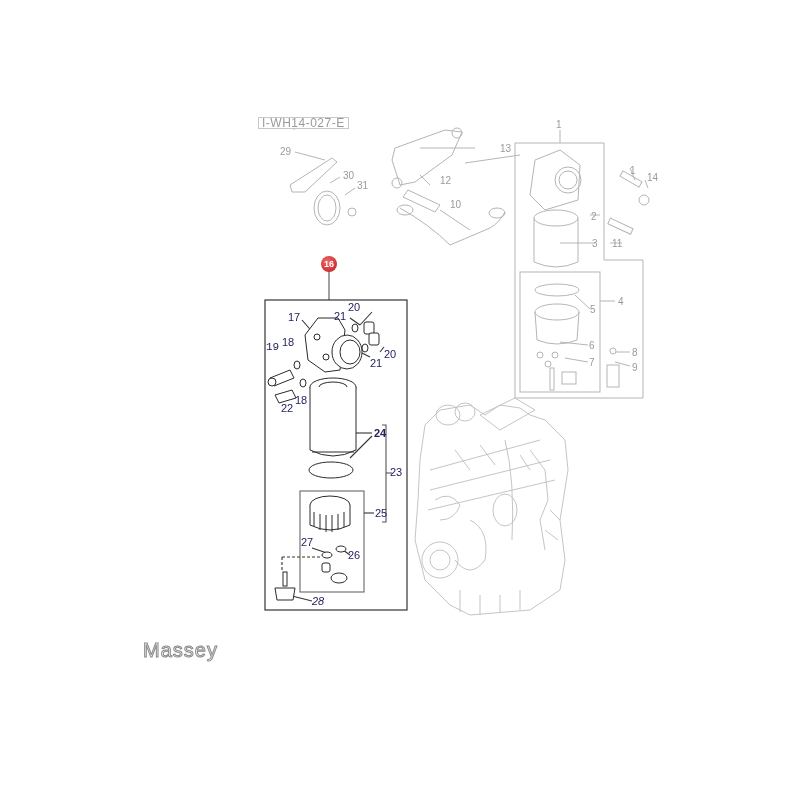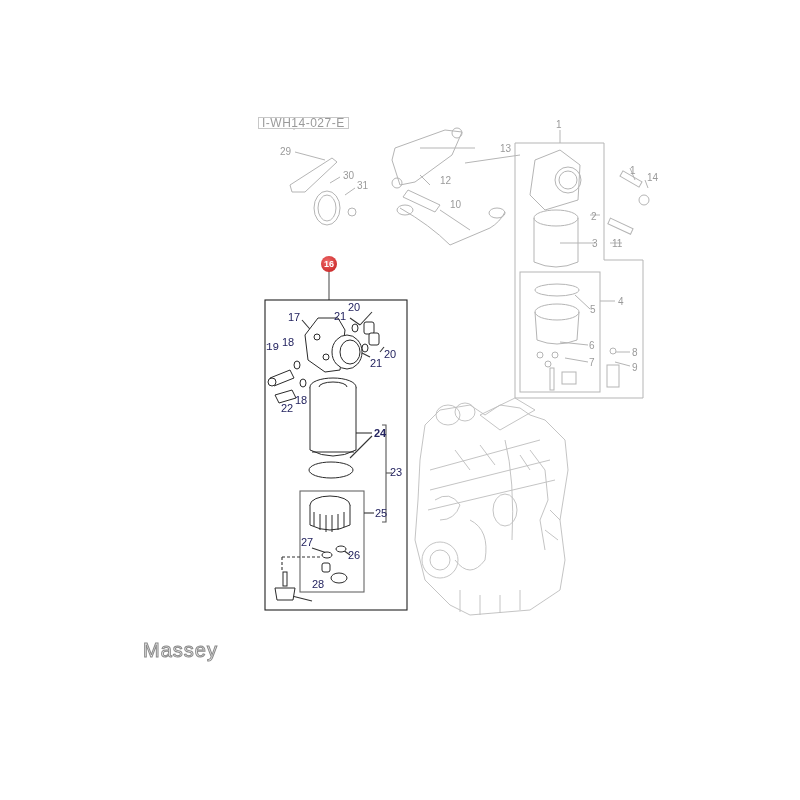--- a/index.html
+++ b/index.html
@@ -211,19 +211,19 @@
   <div class="num active" style="left:348px; top:302px;">20</div>
   <div class="num active" style="left:384px; top:349px;">20</div>
   <div class="num active" style="left:334px; top:311px;">21</div>
   <div class="num active" style="left:370px; top:358px;">21</div>
   <div class="num active" style="left:281px; top:403px;">22</div>
   <div class="num active" style="left:390px; top:467px;">23</div>
   <div class="num active" style="left:374px; top:428px;font-weight:bold;">24</div>
   <div class="num active" style="left:375px; top:508px;">25</div>
   <div class="num active" style="left:348px; top:550px;">26</div>
   <div class="num active" style="left:301px; top:537px;">27</div>
-  <div class="num active" style="left:312px; top:579px;">28</div>
+  <div class="num active" style="left:312px; top:596px;font-style:italic;">28</div>
 
   <div class="logo">
     <span class="l1">Massey</span>
   </div>
 
 </div>
 
 </body></html>

